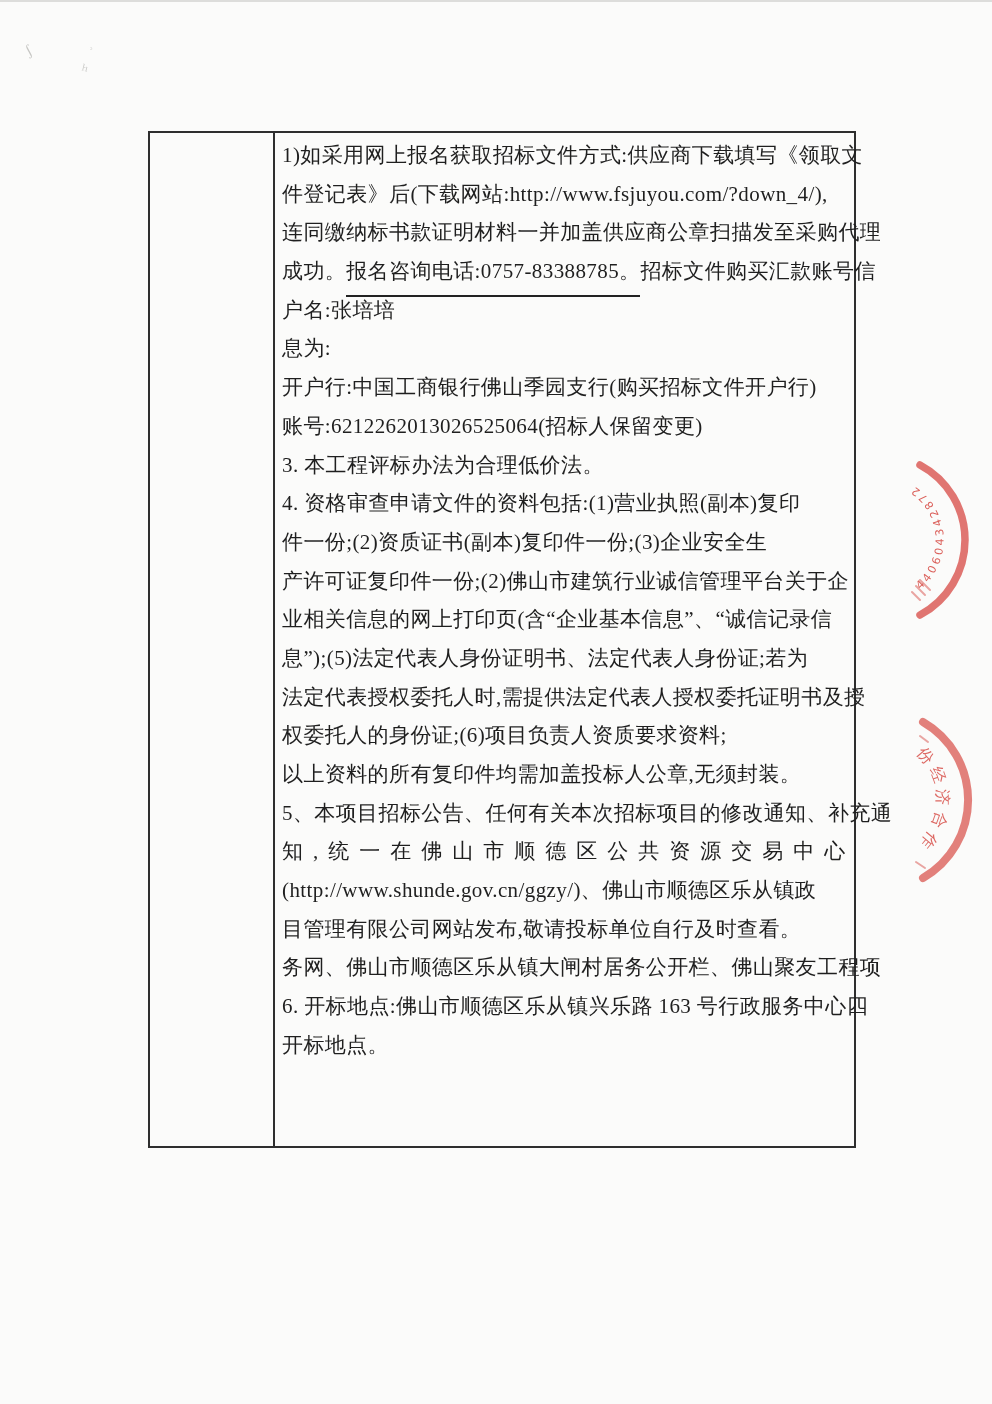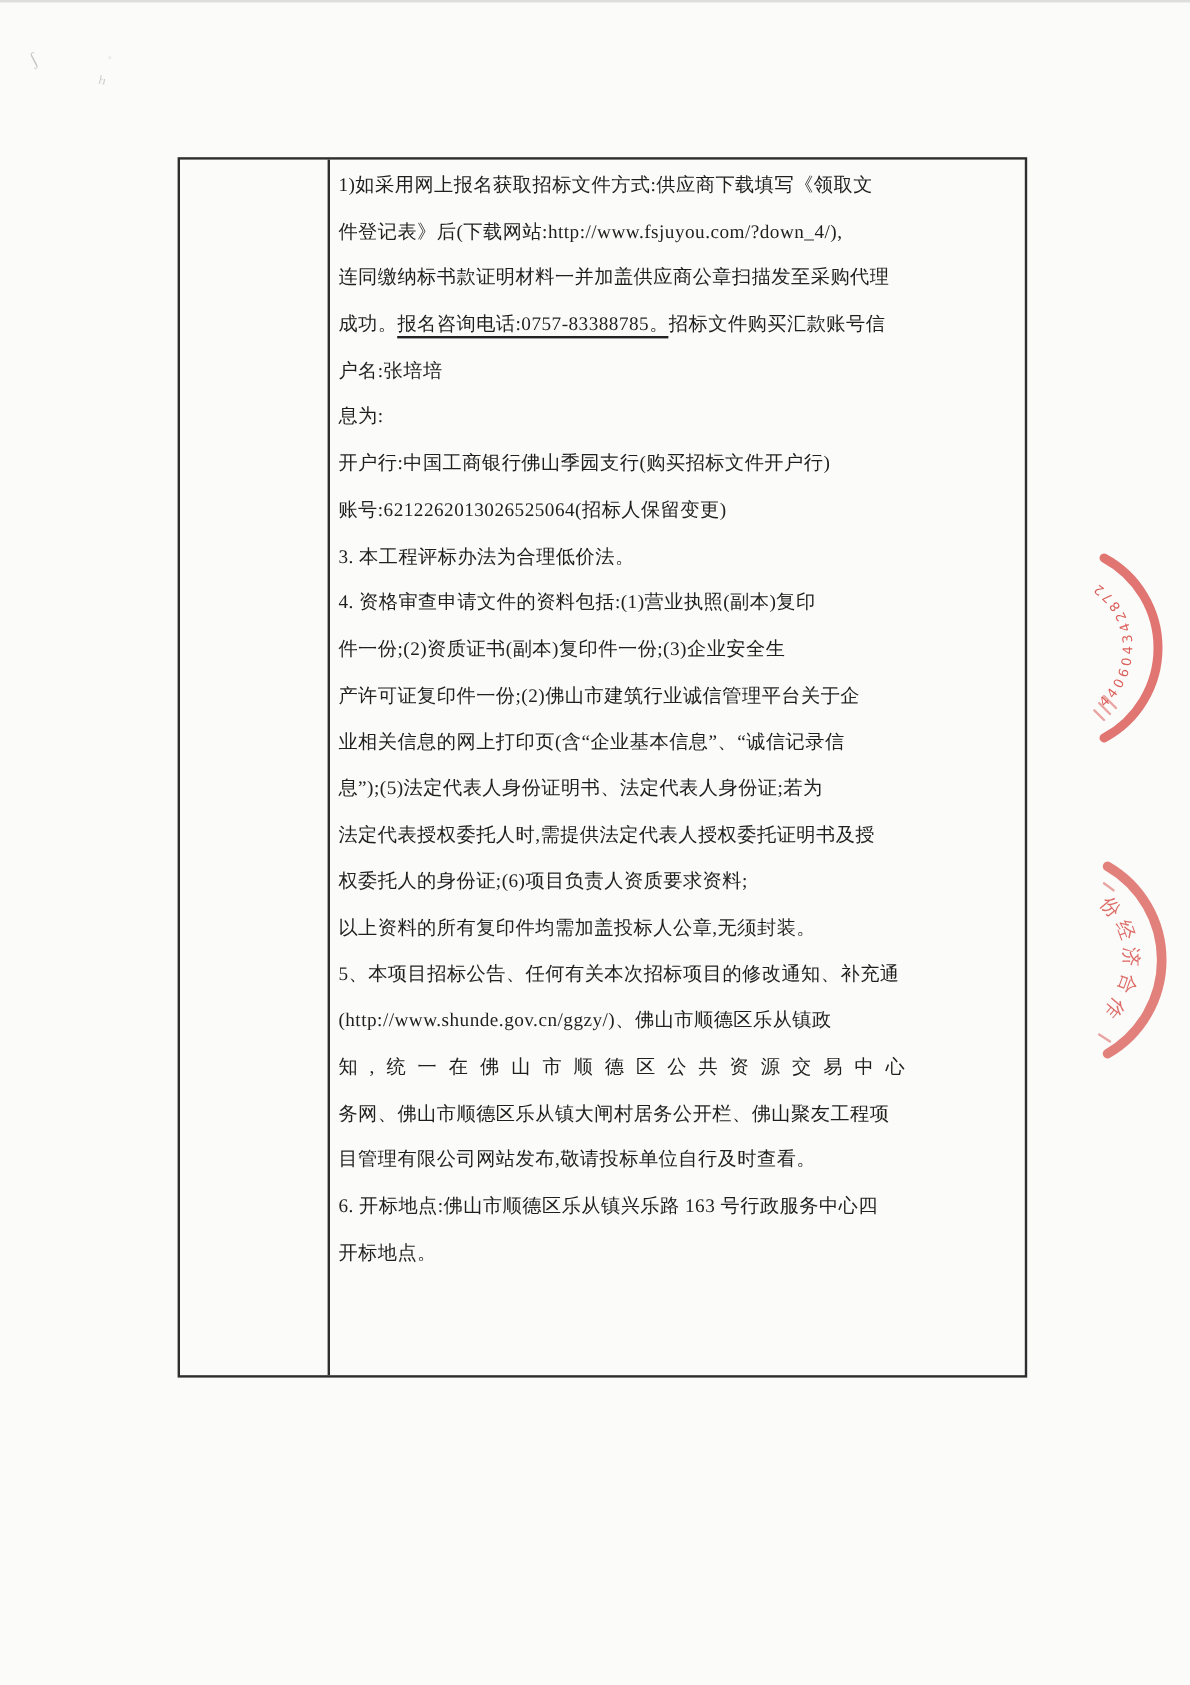--- a/index.html
+++ b/index.html
@@ -42,28 +42,28 @@
   }
   .cell-right {
     flex: 1;
     padding: 3px 0 0 7px;
     box-sizing: border-box;
     color: #1f1f1f;
   }
   .line {
     height: 38.7px;
     line-height: 38.7px;
-    font-size: 16px;
+    font-size: 21px;
     letter-spacing: 0.4px;
     white-space: nowrap;
     color: #1f1f1f;
   }
   .line .u {
     border-bottom: 2px solid #222;
-    padding-bottom: 1px;
+    padding-bottom: 12px;
   }
   .line.spread { letter-spacing: 10px; }
 
   
   .stamp { position: absolute; pointer-events: none; }
   .stamp-serial { left: 858px; top: 447px; width: 132px; height: 190px; }
   .stamp-name   { left: 858px; top: 712px; width: 134px; height: 190px; }
   .stamp .arc   { fill: none; stroke-width: 7.5; stroke-linecap: round; opacity: .78; }
   .stamp-name .arc { stroke-width: 8; opacity: .72; }
   .serial-text {
@@ -101,24 +101,24 @@
       <div class="line">3. 本工程评标办法为合理低价法。</div>
       <div class="line">4. 资格审查申请文件的资料包括:(1)营业执照(副本)复印</div>
       <div class="line">件一份;(2)资质证书(副本)复印件一份;(3)企业安全生</div>
       <div class="line">产许可证复印件一份;(2)佛山市建筑行业诚信管理平台关于企</div>
       <div class="line">业相关信息的网上打印页(含“企业基本信息”、“诚信记录信</div>
       <div class="line">息”);(5)法定代表人身份证明书、法定代表人身份证;若为</div>
       <div class="line">法定代表授权委托人时,需提供法定代表人授权委托证明书及授</div>
       <div class="line">权委托人的身份证;(6)项目负责人资质要求资料;</div>
       <div class="line">以上资料的所有复印件均需加盖投标人公章,无须封装。</div>
       <div class="line">5、本项目招标公告、任何有关本次招标项目的修改通知、补充通</div>
+      <div class="line spread">知,统一在佛山市顺德区公共资源交易中心</div>
       <div class="line">(http://www.shunde.gov.cn/ggzy/)、佛山市顺德区乐从镇政</div>
-      <div class="line spread">知,统一在佛山市顺德区公共资源交易中心</div>
+      <div class="line">目管理有限公司网站发布,敬请投标单位自行及时查看。</div>
       <div class="line">务网、佛山市顺德区乐从镇大闸村居务公开栏、佛山聚友工程项</div>
-      <div class="line">目管理有限公司网站发布,敬请投标单位自行及时查看。</div>
       <div class="line">6. 开标地点:佛山市顺德区乐从镇兴乐路 163 号行政服务中心四</div>
       <div class="line">开标地点。</div>
     </div>
   </div>
 
   <svg class="stamp stamp-serial" viewBox="0 0 132 190" aria-hidden="true">
     <path class="arc" d="M 62 168 A 85 85 0 0 0 62 18" stroke="#d8504a"></path>
     <path id="serialPath" d="M 56 147 A 64 64 0 0 0 56 39" fill="none" stroke="none"></path>
     <text class="serial-text" fill="#d8504a">
       <textPath href="#serialPath" startOffset="6%">440604342872</textPath>

